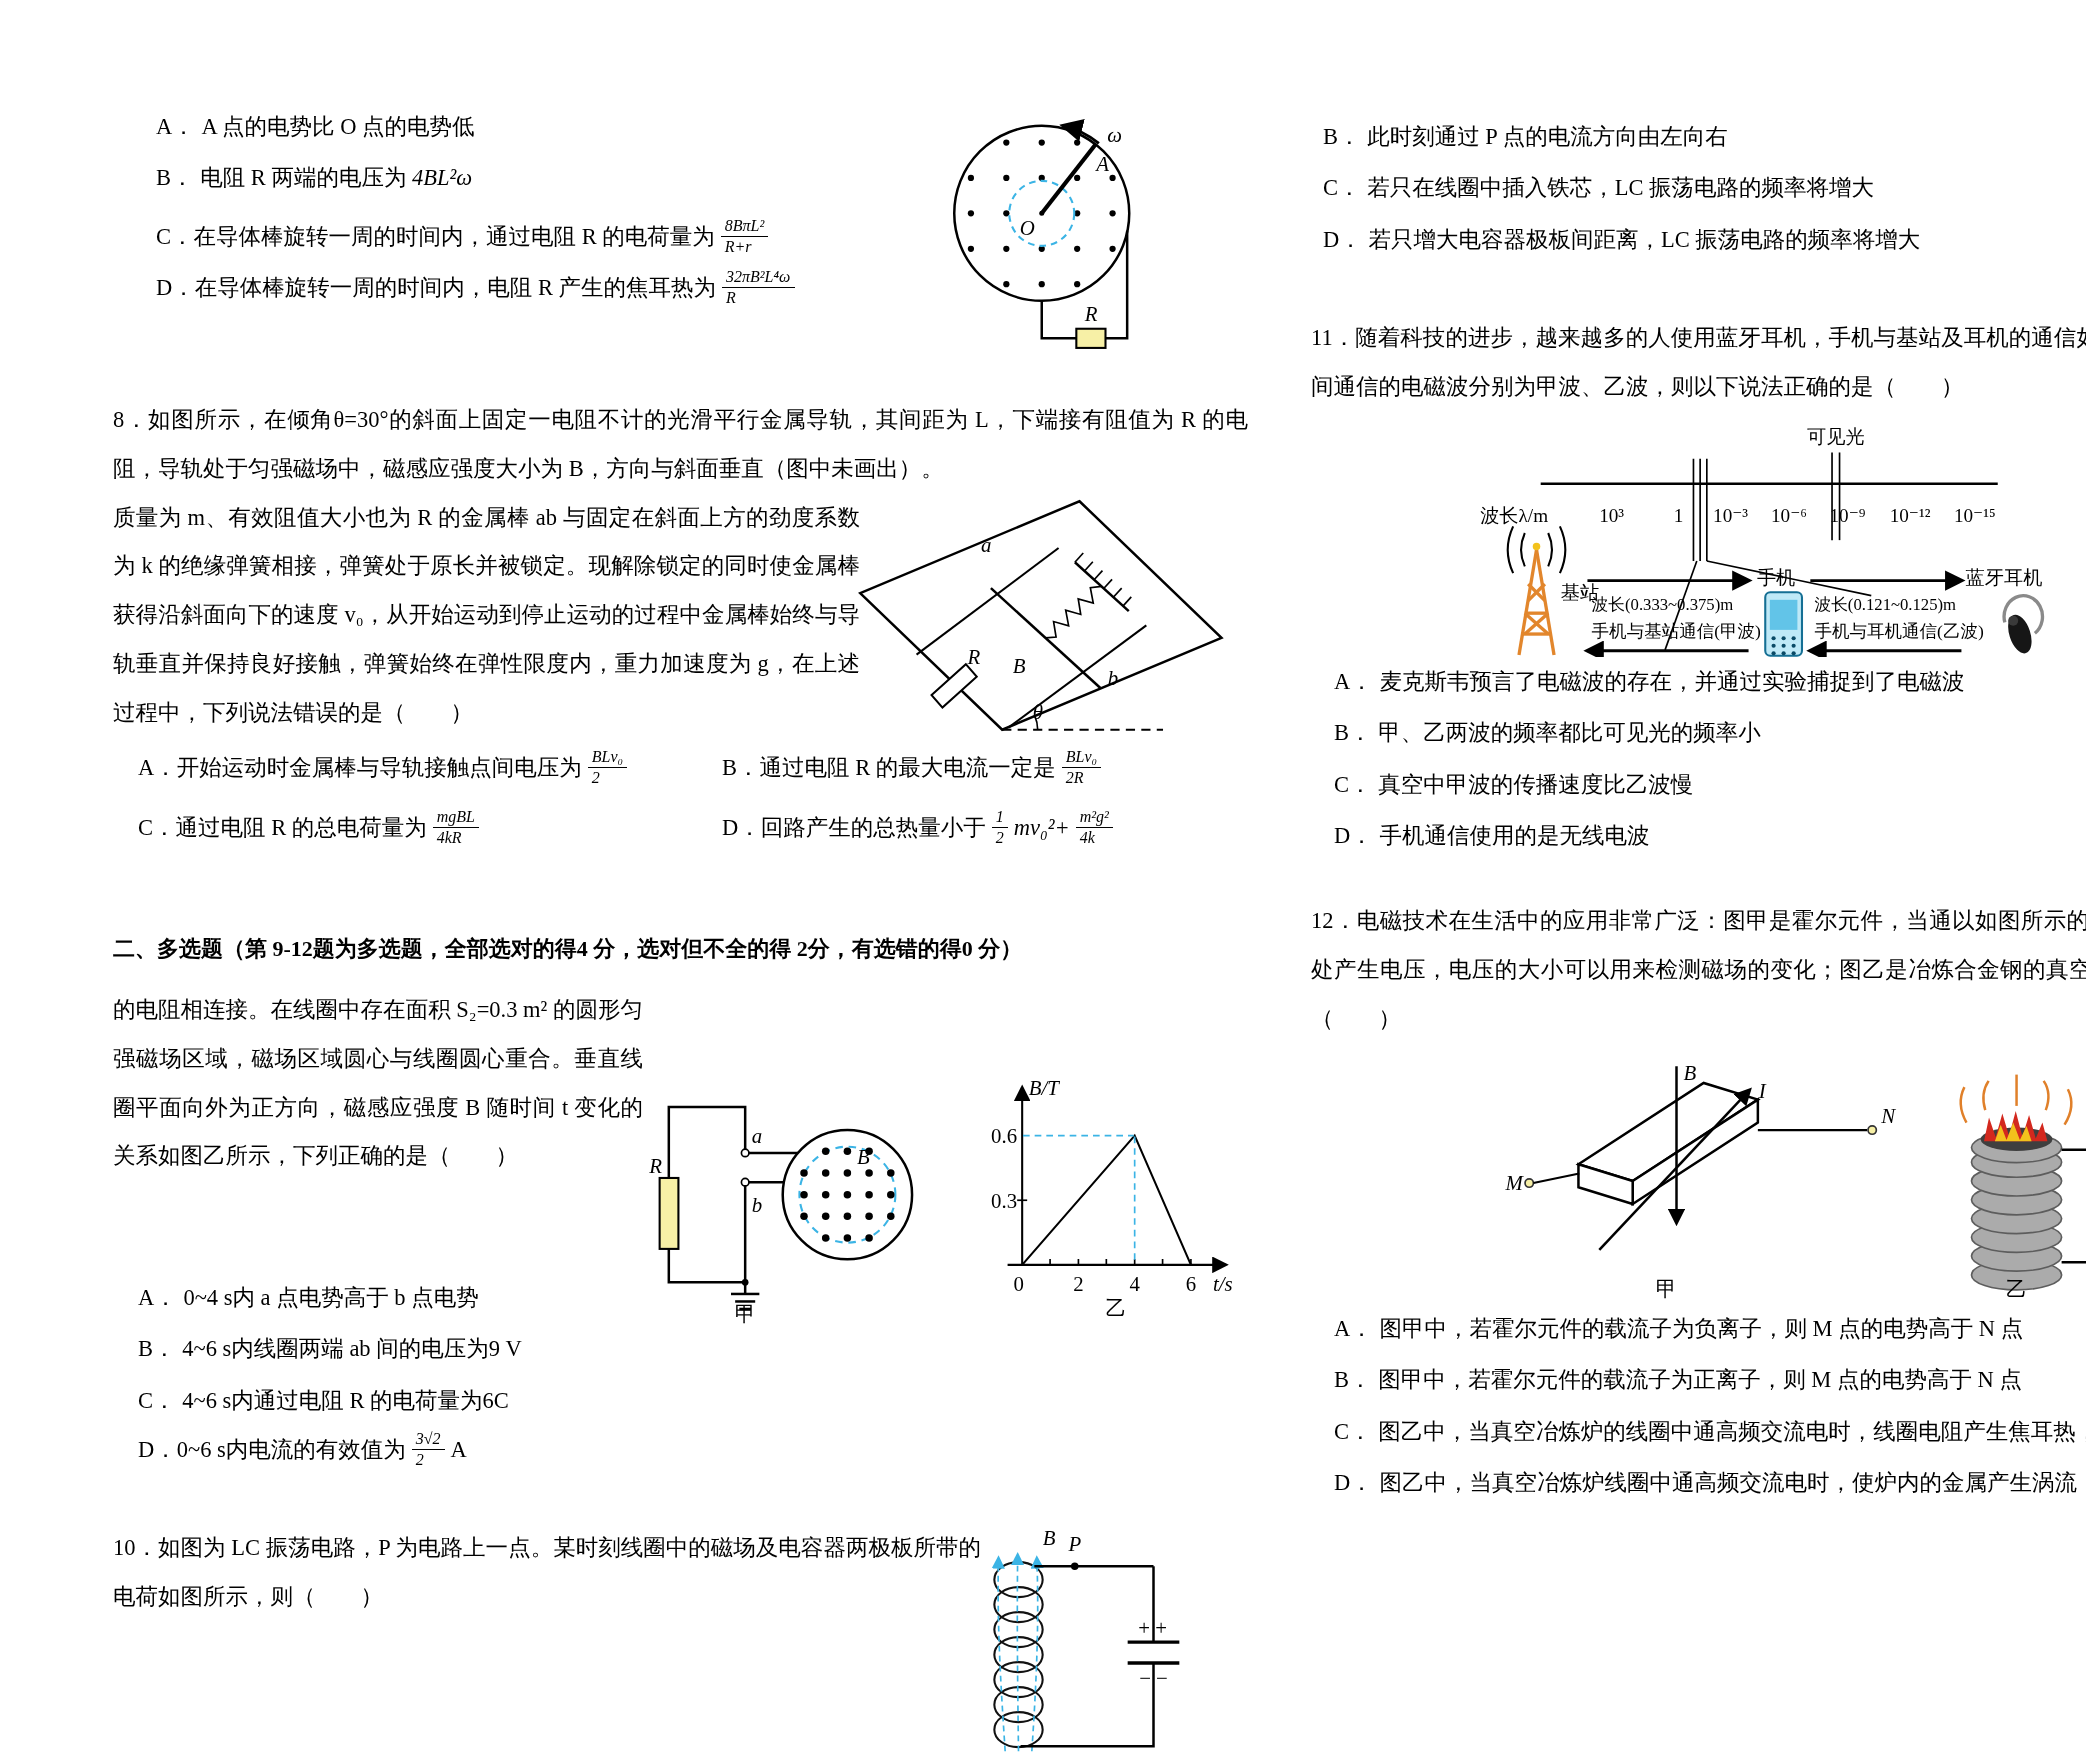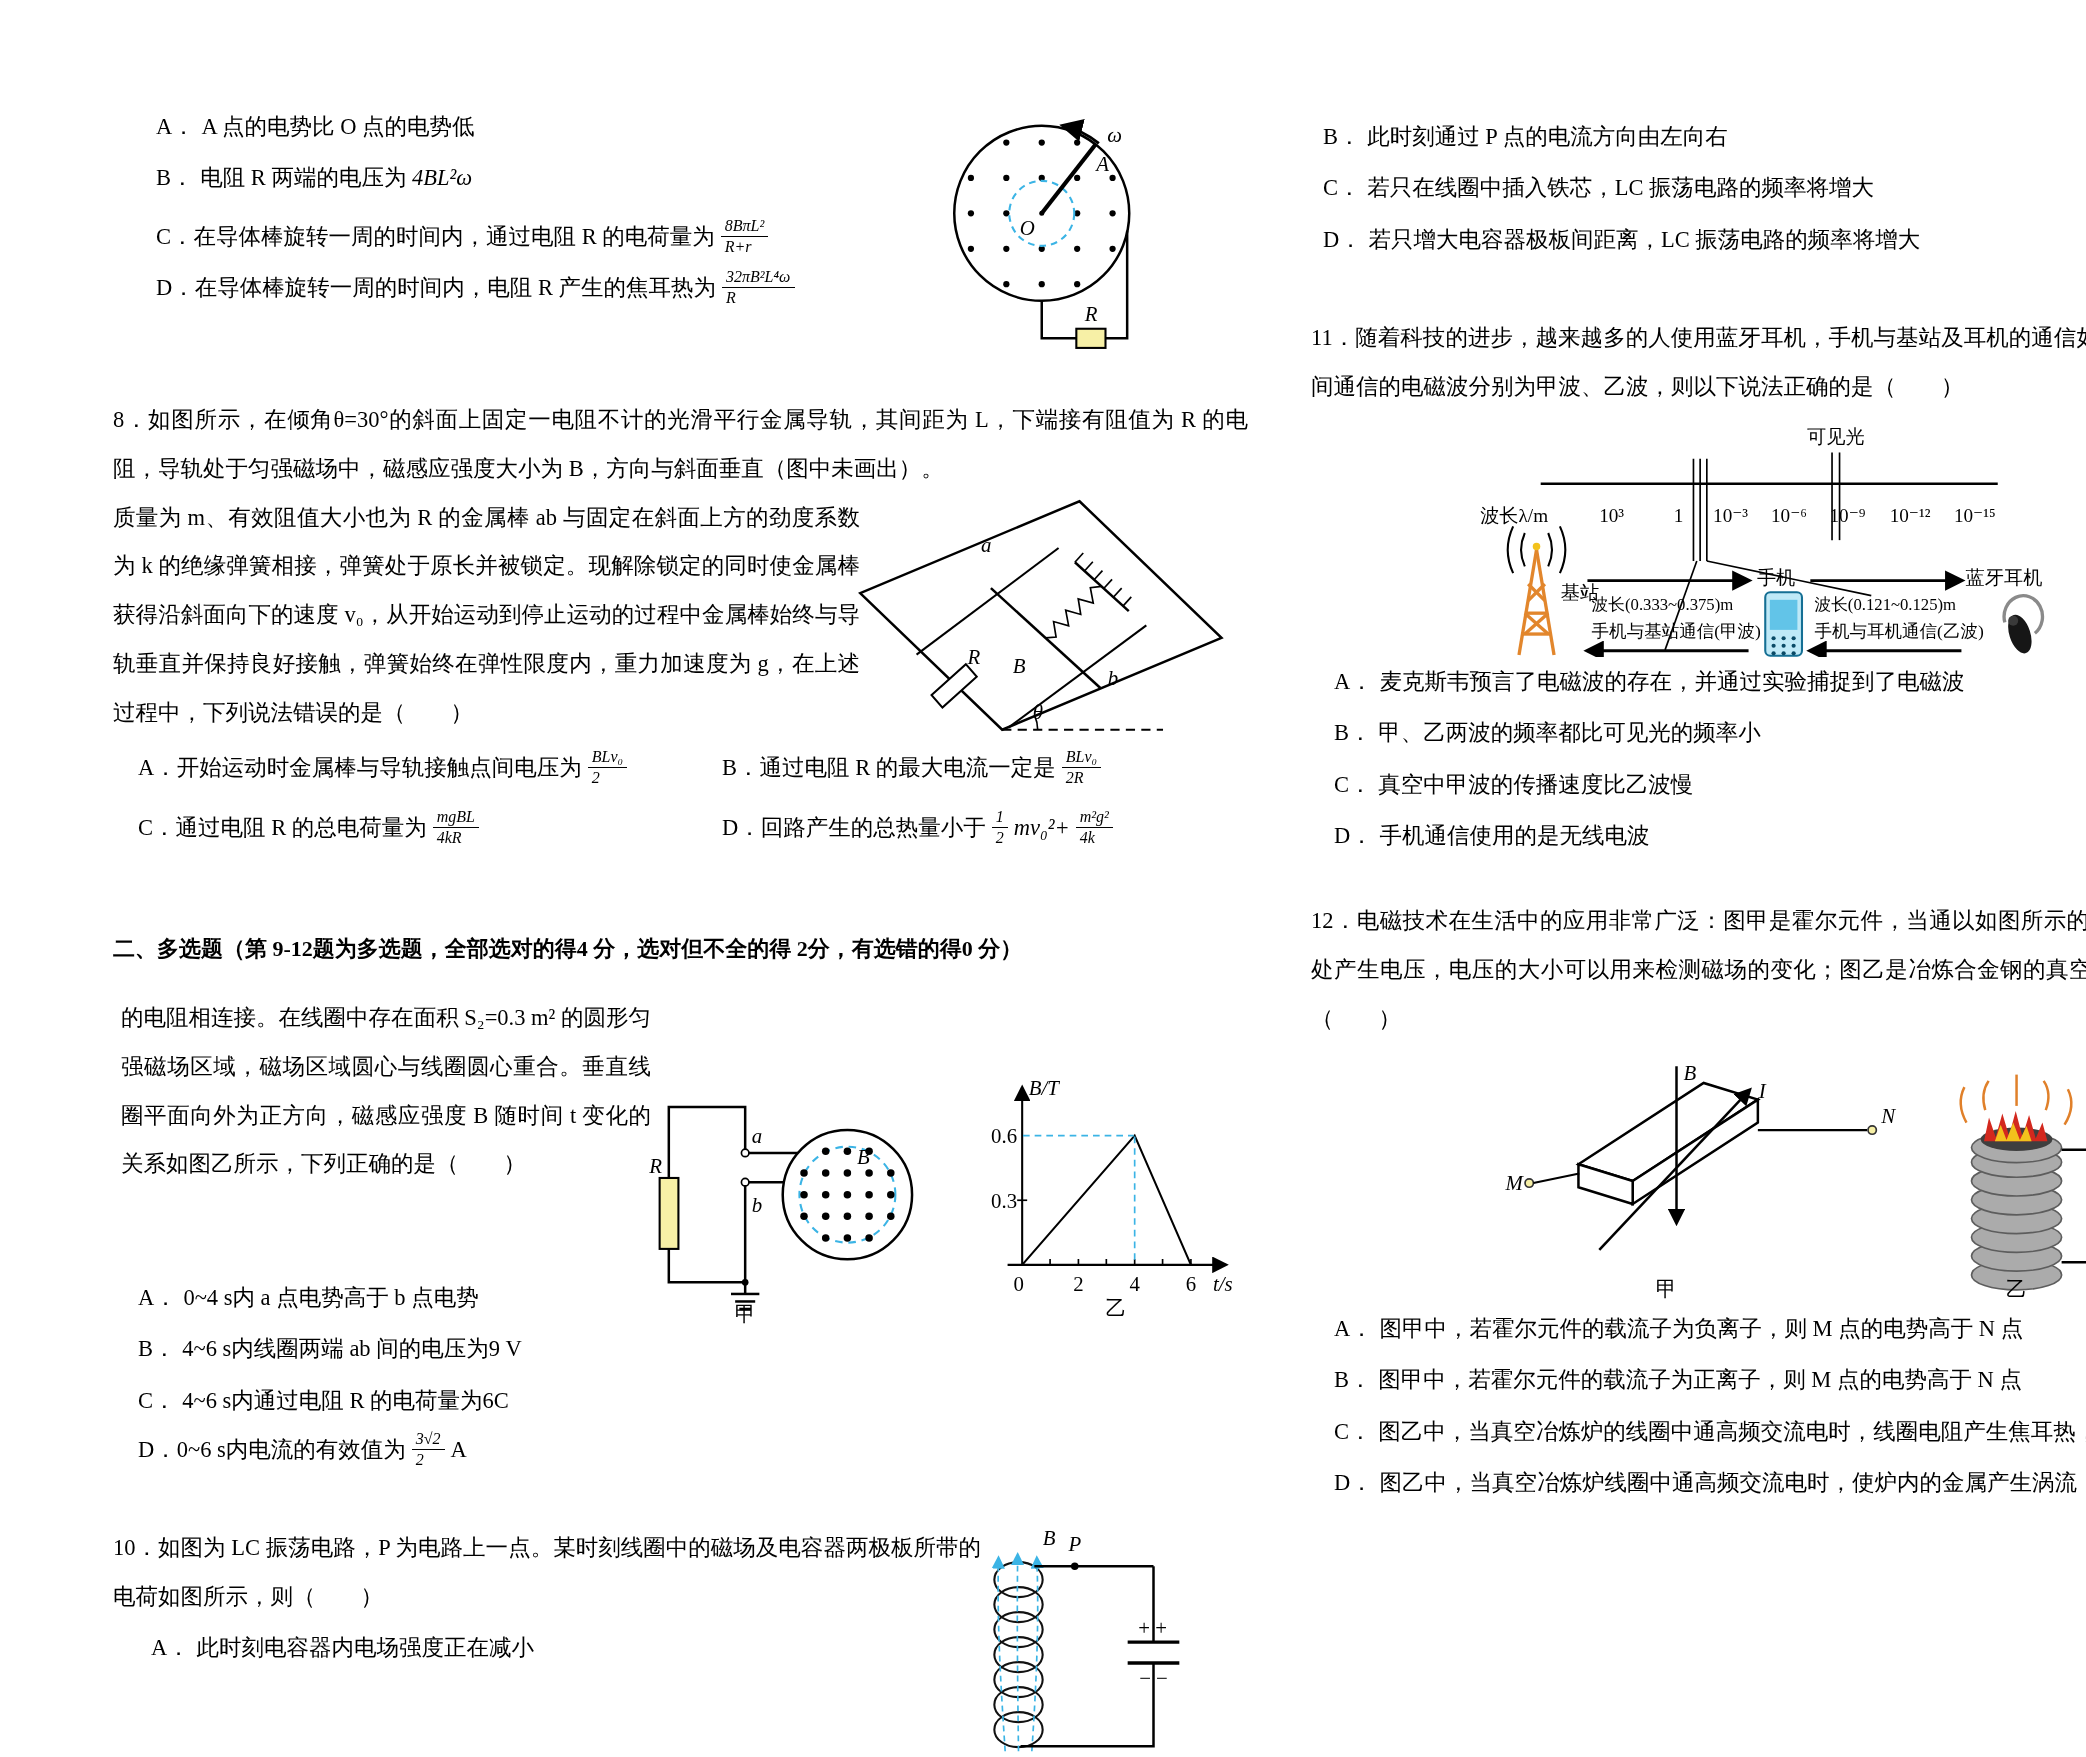--- a/index.html
+++ b/index.html
@@ -160,21 +160,21 @@
     <span class="frac">
         <span class="fn">m²g²</span>
         <span class="fd">4k</span>
       </span>
   </div>
 </div>
 
 <div id="sec2" class="abs" style="left:113px;top:934px;width:1135px">二、多选题（第 9-12题为多选题，全部选对的得4 分，选对但不全的得 2分，有选错的得0 分）</div>
 
 <div id="q9block" class="abs" style="left:113px;top:986px;width:1135px">
-  <p class="stem" style="margin:8px;width:530px">的电阻相连接。在线圈中存在面积 S₂=0.3 m² 的圆形匀强磁场区域，磁场区域圆心与线圈圆心重合。垂直线圈平面向外为正方向，磁感应强度 B 随时间 t 变化的关系如图乙所示，下列正确的是（　　）</p>
+  <p class="stem" style="margin:0;width:530px">的电阻相连接。在线圈中存在面积 S₂=0.3 m² 的圆形匀强磁场区域，磁场区域圆心与线圈圆心重合。垂直线圈平面向外为正方向，磁感应强度 B 随时间 t 变化的关系如图乙所示，下列正确的是（　　）</p>
 </div>
 
 <svg id="fig9a" class="abs" style="left:649px;top:1082px;font-size:54px" width="305" height="242" viewBox="0 0 730 580">
   <rect x="25" y="230" width="45" height="170" fill="#f7f0a6" stroke="#000" stroke-width="5"></rect>
   <text x="0" y="218" class="it big">R</text>
   <path d="M47,230 L47,60 L230,60 L230,162" fill="none" stroke="#000" stroke-width="6"></path>
   <path d="M47,400 L47,480 L230,480" fill="none" stroke="#000" stroke-width="6"></path>
   <circle cx="230" cy="170" r="9" fill="#fff" stroke="#000" stroke-width="4"></circle>
   <circle cx="230" cy="240" r="9" fill="#fff" stroke="#000" stroke-width="4"></circle>
   <line x1="230" y1="249" x2="230" y2="480" stroke="#000" stroke-width="6"></line>
@@ -265,25 +265,20 @@
     <span class="frac">
         <span class="fn">3√2</span>
         <span class="fd">2</span>
       </span>
     <span>A</span>
   </div>
 </div>
 
 <div id="q10block" class="abs" style="left:113px;top:1524px;width:868px">
   <p class="stem" style="margin:0">10．如图为 LC 振荡电路，P 为电路上一点。某时刻线圈中的磁场及电容器两极板所带的电荷如图所示，则（　　）</p>
-  <div class="optlist" style="margin-top:11.7px">
-    <div class="opt indent">
-      <span class="olbl">A．</span><span>此时刻电容器内电场强度正在减小</span>
-    </div>
-  </div>
 </div>
 
 <svg id="fig10" class="abs" style="left:981px;top:1521px;font-size:54px" width="200" height="236" viewBox="0 0 480 565">
   <defs>
     <marker id="ah10" viewBox="0 0 10 10" refX="8" refY="5" markerWidth="8" markerHeight="8" orient="auto">
         <path d="M0,0L10,5L0,10z" fill="#3bb4e5"></path>
       </marker>
   </defs>
   <g stroke="#111" stroke-width="5" fill="none">
     <ellipse cx="90" cy="140" rx="58" ry="42"></ellipse>

